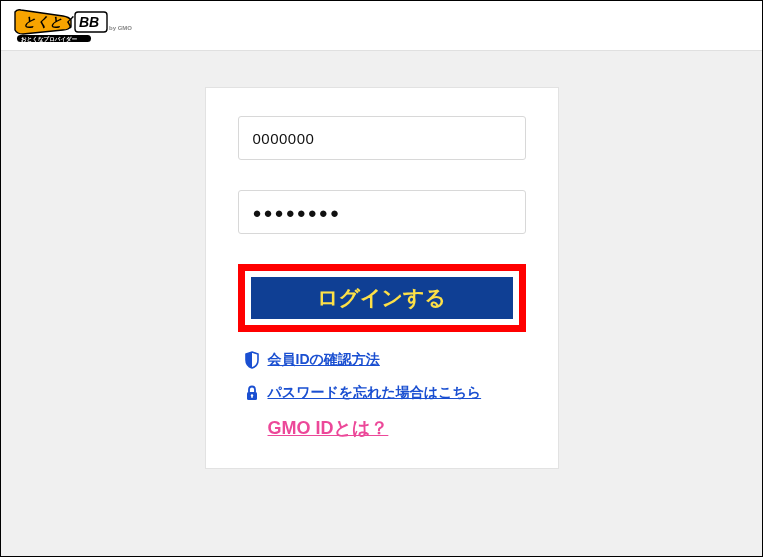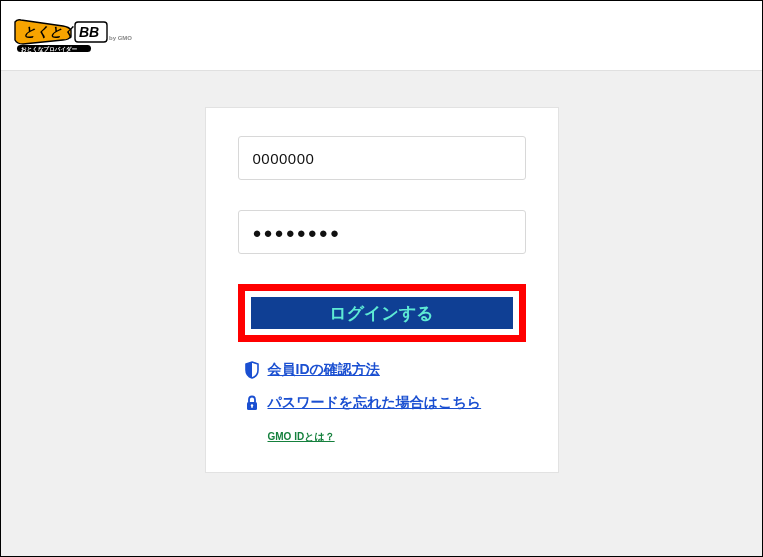--- a/index.html
+++ b/index.html
@@ -6,21 +6,21 @@
     body {
       font-family: -apple-system, BlinkMacSystemFont, "Hiragino Sans", "Hiragino Kaku Gothic ProN", Meiryo, sans-serif;
       background: #f0f0f0;
       width: 763px;
       height: 557px;
       overflow: hidden;
       border: 1px solid #000;
     }
     .top-bar {
       background: #fff;
-      height: 70px;
+      height: 50px;
       border-bottom: 1px solid #e0e0e0;
       display: flex;
       align-items: center;
       padding-left: 12px;
     }
     .logo {
       display: inline-block;
     }
     .login-card {
       background: #fff;
@@ -67,25 +67,25 @@
       background: #fff;
       cursor: text;
     }
     .btn-wrap {
       border: 7px solid #ff0000;
       padding: 6px;
       margin-bottom: 18px;
     }
     .login-btn {
       width: 100%;
-      height: 32px;
+      height: 42px;
       background: #0f3f94;
-      color: #5eead4;
+      color: #fde047;
       border: none;
-      font-size: 17px;
+      font-size: 21px;
       font-weight: 700;
       cursor: pointer;
       font-family: inherit;
     }
     .links {
       padding-left: 6px;
     }
     .link-row {
       display: flex;
       align-items: flex-start;
@@ -98,22 +98,22 @@
       font-size: 14px;
       font-weight: 700;
       text-decoration: underline;
       line-height: 1.3;
     }
     .link-indent {
       margin-left: 24px;
       margin-top: 10px;
     }
     .link-indent a {
-      color: #15803d;
-      font-size: 10px;
+      color: #ec4899;
+      font-size: 18px;
       font-weight: 700;
       text-decoration: underline;
     }
   </style>
 </head>
 <body>
 
 <div class="top-bar">
   <span class="logo">
     <svg width="120" height="36" viewBox="0 0 120 36">

